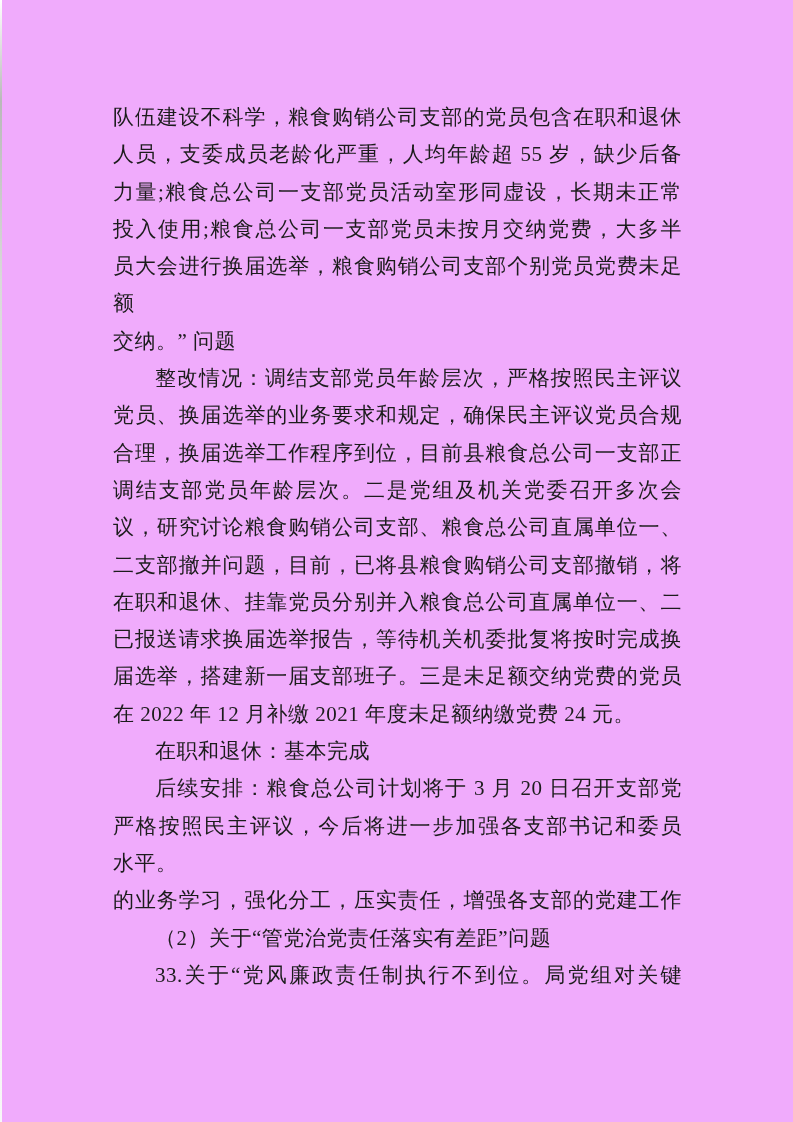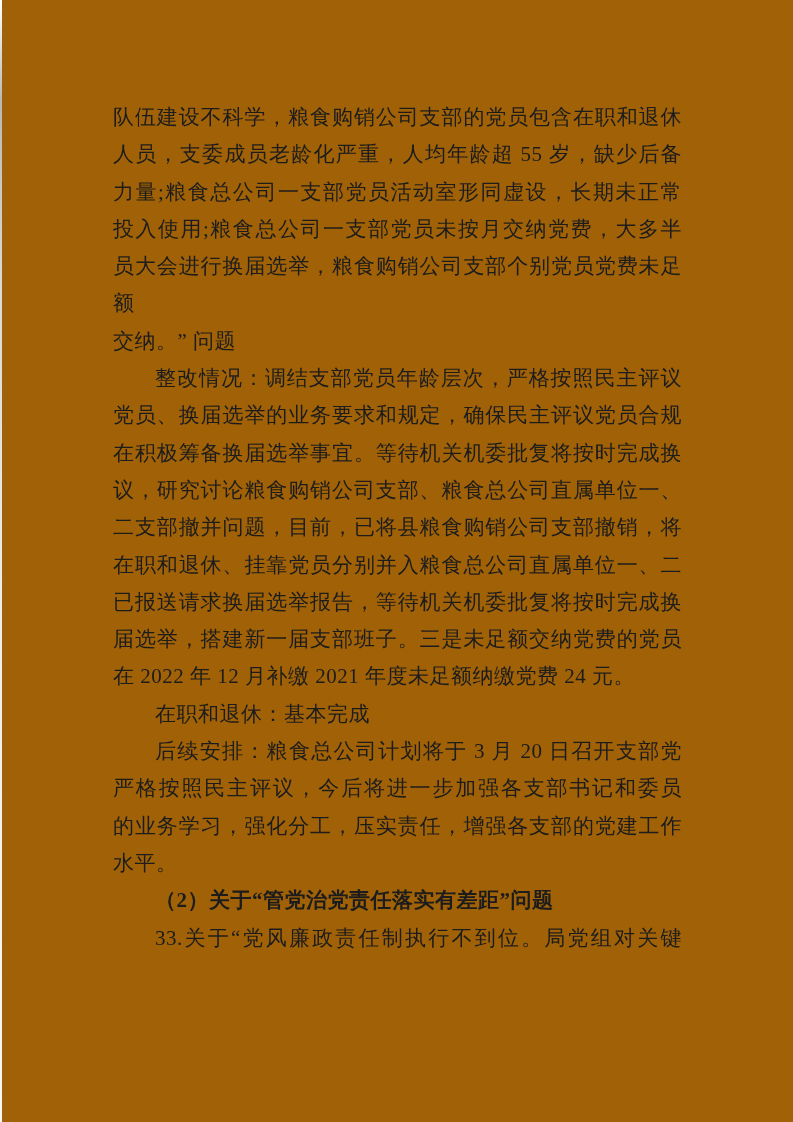--- a/index.html
+++ b/index.html
@@ -4,21 +4,21 @@
 <style>
   html, body {
     margin: 0;
     padding: 0;
     background: #ffffff;
   }
   .page {
     position: relative;
     width: 793px;
     height: 1122px;
-    background: #a16207;
+    background: #f0abfc;
     overflow: hidden;
     font-family: "Liberation Serif", "DejaVu Serif", serif;
     color: #1c1c1c;
   }
   .edge-line {
     position: absolute;
     left: 0;
     top: 0;
     width: 2px;
     height: 100%;
@@ -49,46 +49,47 @@
   
   .s {
     text-align: center;
     text-align-last: left;
   }
   
   .ind {
     text-indent: 42px;
   }
   .bold {
-    font-weight: bold;
+    font-weight: normal;
   }
 </style>
 </head>
 <body>
 
 <div class="page">
   <div class="edge-line"></div>
 
   <div class="text-block">
     <div class="line j">队伍建设不科学，粮食购销公司支部的党员包含在职和退休</div>
     <div class="line j">人员，支委成员老龄化严重，人均年龄超 55 岁，缺少后备</div>
     <div class="line j">力量;粮食总公司一支部党员活动室形同虚设，长期未正常</div>
     <div class="line j">投入使用;粮食总公司一支部党员未按月交纳党费，大多半</div>
     <div class="line j">员大会进行换届选举，粮食购销公司支部个别党员党费未足额</div>
     <div class="line s">交纳。” 问题</div>
     <div class="line j ind">整改情况：调结支部党员年龄层次，严格按照民主评议</div>
     <div class="line j">党员、换届选举的业务要求和规定，确保民主评议党员合规</div>
-    <div class="line j">在积极筹备换届选举事宜。等待机关机委批复将按时完成换</div>
+    <div class="line j">合理，换届选举工作程序到位，目前县粮食总公司一支部正</div>
+    <div class="line j">调结支部党员年龄层次。二是党组及机关党委召开多次会</div>
     <div class="line j">议，研究讨论粮食购销公司支部、粮食总公司直属单位一、</div>
     <div class="line j">二支部撤并问题，目前，已将县粮食购销公司支部撤销，将</div>
     <div class="line j">在职和退休、挂靠党员分别并入粮食总公司直属单位一、二</div>
     <div class="line j">已报送请求换届选举报告，等待机关机委批复将按时完成换</div>
     <div class="line j">届选举，搭建新一届支部班子。三是未足额交纳党费的党员</div>
     <div class="line s">在 2022 年 12 月补缴 2021 年度未足额纳缴党费 24 元。</div>
     <div class="line s ind">在职和退休：基本完成</div>
     <div class="line j ind">后续安排：粮食总公司计划将于 3 月 20 日召开支部党</div>
     <div class="line j">严格按照民主评议，今后将进一步加强各支部书记和委员</div>
+    <div class="line s">水平。</div>
     <div class="line j">的业务学习，强化分工，压实责任，增强各支部的党建工作</div>
-    <div class="line s">水平。</div>
     <div class="line s ind bold">（2）关于“管党治党责任落实有差距”问题</div>
     <div class="line j ind">33.关于“党风廉政责任制执行不到位。局党组对关键</div>
   </div>
 </div>
 
 </body></html>

